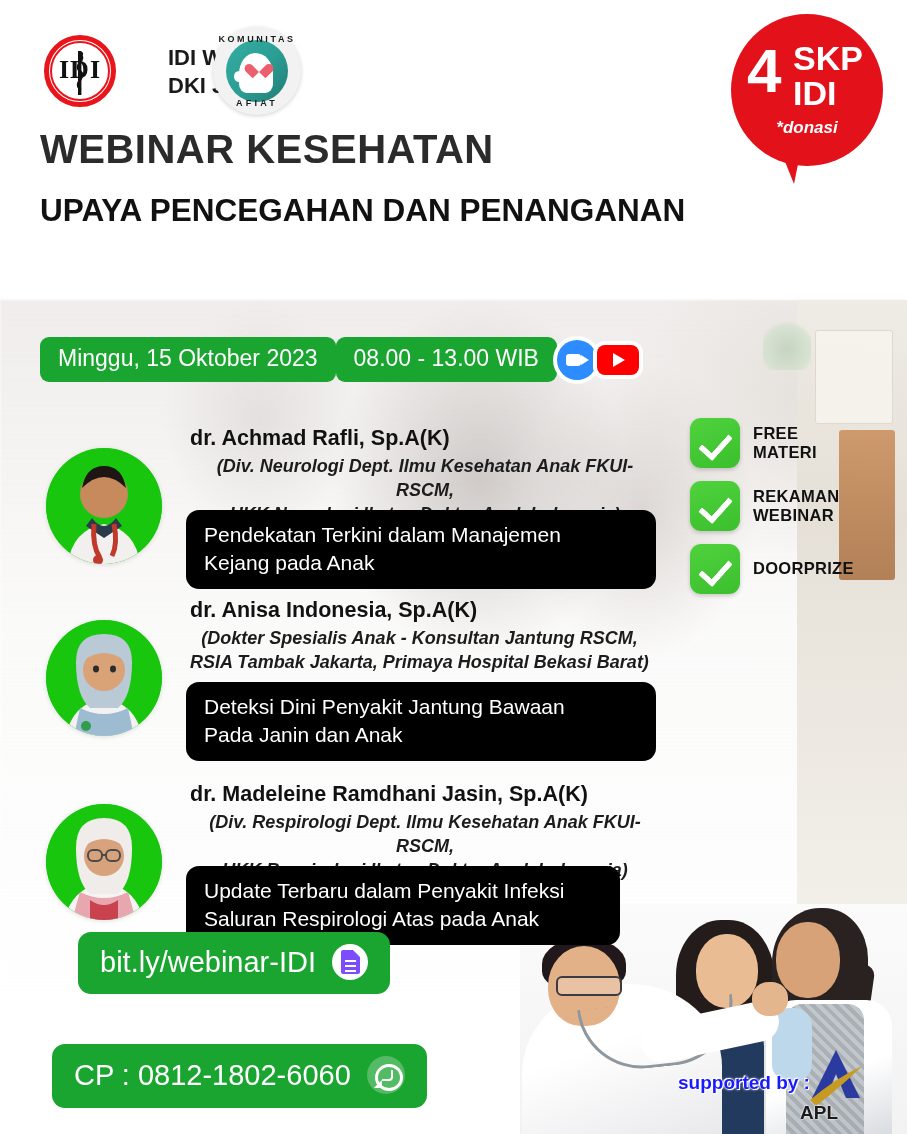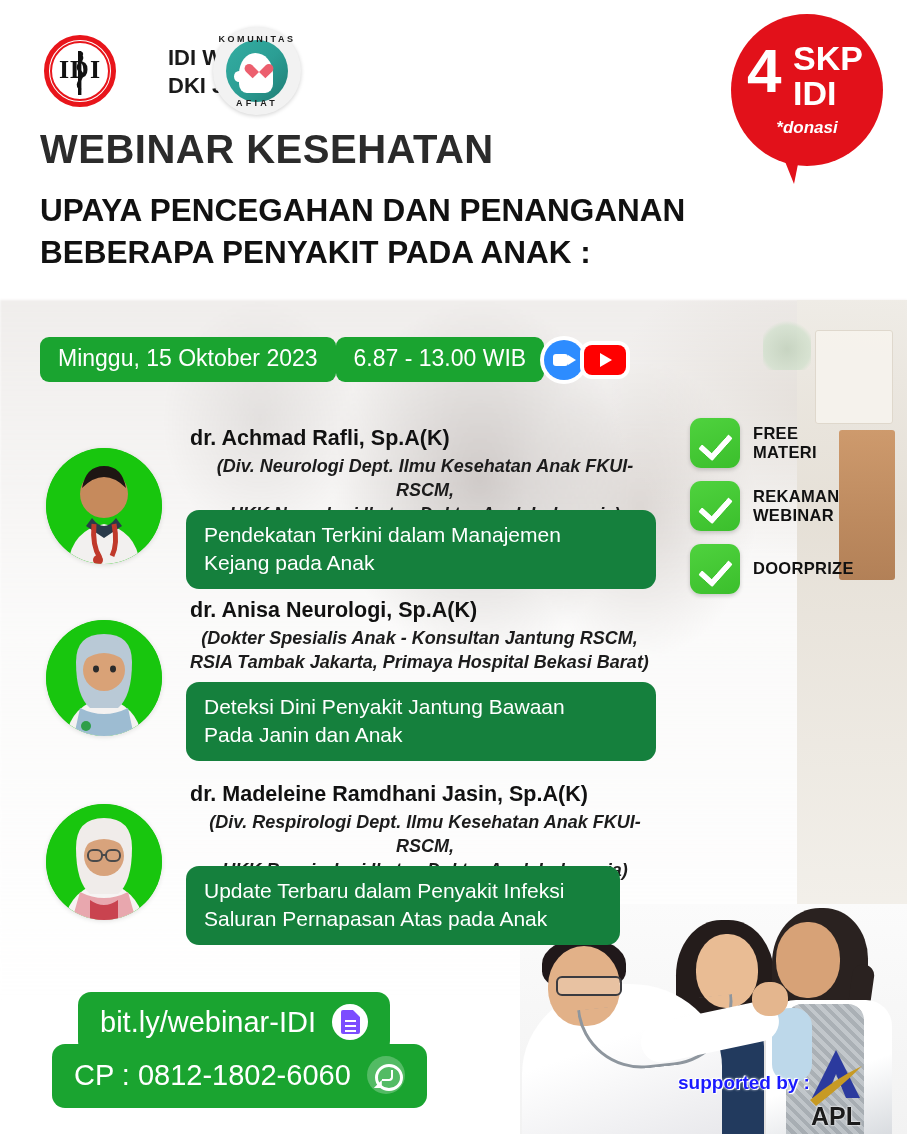--- a/index.html
+++ b/index.html
@@ -296,21 +296,21 @@
     position: absolute; left: 150px; top: 0;
     font-size: 21.5px; font-weight: bold; color: #111;
   }
   .sp-aff {
     position: absolute; left: 150px; top: 28px;
     font-size: 18px; font-style: italic; font-weight: 600; line-height: 1.34; color: #1c1c1c; text-align: center;
   }
   .sp-topic {
     position: absolute; left: 146px;
     width: 434px;
-    background: #15803d; color: #fff;
+    background: #000000; color: #fff;
     border-radius: 13px;
     padding: 11px 18px 13px;
     font-size: 21px; line-height: 1.32;
   }
 
   
   .benefits { position: absolute; left: 690px; top: 418px; }
   .benefit-row { display: flex; align-items: center; gap: 13px; margin-bottom: 13px; }
   .check-box {
     width: 50px; height: 50px; border-radius: 11px;
@@ -371,22 +371,22 @@
   }
 
   
   .sponsor-text {
     position: absolute; left: 678px; top: 1072px;
     font-size: 19px; font-weight: bold; color: #1a1aff;
     text-shadow: 0 0 3px #fff, 0 0 3px #fff, 1px 1px 0 #fff, -1px -1px 0 #fff;
   }
   .apl-logo { position: absolute; left: 800px; top: 1048px; width: 72px; height: 76px; }
   .apl-text {
-    position: absolute; left: 0; top: 54px; width: 72px; text-align: center;
-    font-size: 25px; font-weight: bold; color: #1b1b1b;
+    position: absolute; left: 0; top: 54px; width: 72px; text-align: left;
+    font-size: 19px; font-weight: bold; color: #1b1b1b;
     text-shadow: 0 0 2px #fff, 0 0 2px #fff;
   }
 </style>
 </head>
 <body>
 
 <div class="poster">
 
   <div class="bg-layer">
     <div class="bg-clinic"></div>
@@ -448,26 +448,25 @@
     <div class="skp-lines">
       <div>SKP</div>
       <div>IDI</div>
     </div>
     <div class="skp-donasi">*donasi</div>
   </div>
 
   <div class="heading-main">WEBINAR KESEHATAN</div>
   <div class="heading-sub">
     <div>UPAYA PENCEGAHAN DAN PENANGANAN</div>
-    <div>BEBERAPA PENYAKIT PADA ANAK :</div>
   </div>
 
   <div class="meta-row">
     <div class="pill">Minggu, 15 Oktober 2023</div>
-    <div class="pill">6.87 - 13.00 WIB</div>
+    <div class="pill">08.00 - 13.00 WIB</div>
     <div class="icon-zoom"></div>
     <div class="icon-yt"></div>
   </div>
 
   <div class="speaker" style="top:426px;height:160px;">
     <div class="sp-photo" style="top:22px;">
       <svg viewBox="0 0 116 116" width="116" height="116">
         <circle cx="58" cy="58" r="58" fill="#18c60e"></circle>
         <path d="M22 116 q4 -34 36 -40 q32 6 36 40 z" fill="#f2f0ef"></path>
         <path d="M46 70 q12 16 24 0 l6 8 -18 12 -18 -12 z" fill="#2a3a4a"></path>
@@ -496,21 +495,21 @@
         <path d="M20 116 q6 -32 38 -38 q32 6 38 38 z" fill="#f4f2f1"></path>
         <path d="M30 42 q0 -28 28 -28 q28 0 28 28 q0 34 -14 46 l-28 0 q-14 -12 -14 -46 z" fill="#b9c9d6"></path>
         <circle cx="58" cy="50" r="21" fill="#d9a277"></circle>
         <path d="M38 40 q20 -14 40 0 q0 -24 -20 -24 q-20 0 -20 24 z" fill="#b9c9d6"></path>
         <path d="M34 88 q24 12 48 0 l6 28 -60 0 z" fill="#9dbcd2"></path>
         <ellipse cx="50" cy="49" rx="3" ry="3.4" fill="#2b2b2b"></ellipse>
         <ellipse cx="67" cy="49" rx="3" ry="3.4" fill="#2b2b2b"></ellipse>
         <circle cx="40" cy="106" r="5" fill="#2f9e4a"></circle>
       </svg>
     </div>
-    <div class="sp-name">dr. Anisa Neurologi, Sp.A(K)</div>
+    <div class="sp-name">dr. Anisa Indonesia, Sp.A(K)</div>
     <div class="sp-aff">
       <div>(Dokter Spesialis Anak - Konsultan Jantung RSCM,</div>
       <div>RSIA Tambak Jakarta, Primaya Hospital Bekasi Barat)</div>
     </div>
     <div class="sp-topic" style="top:84px;">
       <div>Deteksi Dini Penyakit Jantung Bawaan</div>
       <div>Pada Janin dan Anak</div>
     </div>
   </div>
 
@@ -529,21 +528,21 @@
         <path d="M44 96 q14 10 28 0 l0 20 -28 0 z" fill="#c9434f"></path>
       </svg>
     </div>
     <div class="sp-name">dr. Madeleine Ramdhani Jasin, Sp.A(K)</div>
     <div class="sp-aff">
       <div>(Div. Respirologi Dept. Ilmu Kesehatan Anak FKUI-RSCM,</div>
       <div>UKK Respirologi Ikatan Dokter Anak Indonesia)</div>
     </div>
     <div class="sp-topic" style="top:84px;width:398px;">
       <div>Update Terbaru dalam Penyakit Infeksi</div>
-      <div>Saluran Pernapasan Atas pada Anak</div>
+      <div>Saluran Respirologi Atas pada Anak</div>
     </div>
   </div>
 
   <div class="benefits">
     <div class="benefit-row">
       <div class="check-box"></div>
       <div class="benefit-label">
         <div>FREE</div>
         <div>MATERI</div>
       </div>
@@ -556,21 +555,21 @@
       </div>
     </div>
     <div class="benefit-row">
       <div class="check-box"></div>
       <div class="benefit-label">
         <div>DOORPRIZE</div>
       </div>
     </div>
   </div>
 
-  <div class="cta" style="top:992px;padding-left:38px;">
+  <div class="cta" style="top:932px;padding-left:38px;">
     <div class="cta-pill">
       <span>bit.ly/webinar-IDI</span>
       <span class="icon-forms">
         <span class="forms-doc"></span>
         <span class="forms-line" style="top:16px;"></span>
         <span class="forms-line" style="top:21px;"></span>
         <span class="forms-line" style="top:26px;"></span>
       </span>
     </div>
   </div>

